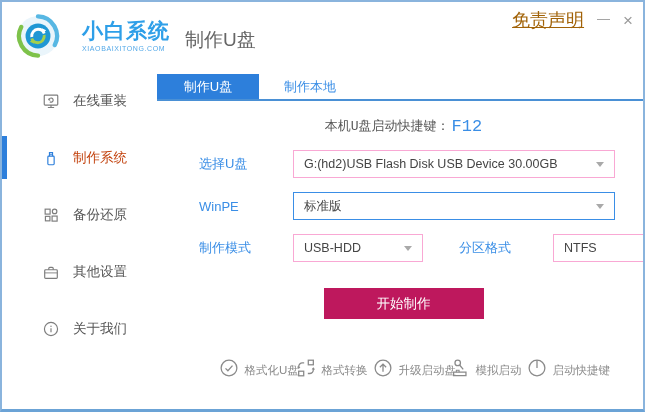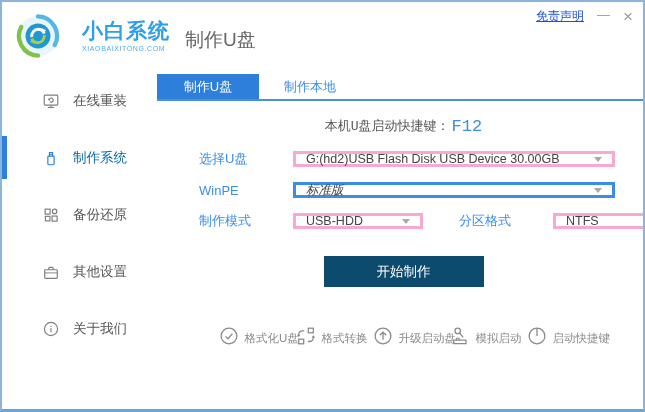--- a/index.html
+++ b/index.html
@@ -4,61 +4,61 @@
 <style>
   * { margin:0; padding:0; box-sizing:border-box; }
   body { background:#f2f2f2; font-family:"Liberation Sans", sans-serif; }
   .window {
     width:645px; height:412px; background:#fff; position:relative;
     border:2px solid #8ab4dd; border-bottom:3px solid #6ba3d6;
     overflow:hidden;
   }
   
   .titlebar { position:absolute; top:6px; right:10px; display:flex; align-items:center; gap:13px; z-index:5; }
-  .disclaimer { font-size:12px; color:#1d4ed8; text-decoration:underline; cursor:pointer; }
+  .disclaimer { font-size:18px; color:#a16207; text-decoration:underline; cursor:pointer; }
   .win-btn { color:#9a9a9a; cursor:pointer; line-height:1; }
   .min-btn { font-size:13px; margin-top:-4px; }
   .close-btn { font-size:17px; }
   
   .header { height:68px; display:flex; align-items:center; padding-left:13px; }
   .logo-icon { width:46px; height:46px; flex-shrink:0; }
   .logo-text { margin-left:21px; }
   .logo-name { font-size:21px; font-weight:bold; color:#2e9fe8; letter-spacing:1px; line-height:1.05; }
   .logo-domain { font-size:7px; color:#54a9e8; letter-spacing:0.6px; margin-top:2px; }
   .page-title { font-size:19px; color:#666; margin-left:15px; margin-top:8px; }
   
   .content { display:flex; height:339px; }
   .sidebar { width:140px; flex-shrink:0; padding-top:2px; }
   .side-item { height:57px; display:flex; align-items:center; padding-left:40px; position:relative; color:#555; font-size:13.5px; cursor:pointer; }
   .side-item .s-icon { width:18px; height:18px; margin-right:13px; display:flex; }
   .side-item svg { width:18px; height:18px; stroke:#7d7d7d; fill:none; stroke-width:1.3; }
-  .side-item.active { color:#0369a1; }
+  .side-item.active { color:#c2410c; }
   .side-item.active svg { stroke:#2d7fdb; }
   .side-item.active::before { content:""; position:absolute; left:0; top:7px; bottom:7px; width:5px; background:#2d7fdb; }
   .main { flex:1; padding-right:8px; }
   
   .tabs { display:flex; margin-left:15px; margin-top:4px; border-bottom:2px solid #4a90d5; }
   .tab { width:102px; height:25px; display:flex; align-items:center; justify-content:center; font-size:13px; cursor:pointer; }
   .tab.active { background:#2d7fdb; color:#fff; }
   .tab.inactive { color:#3a8ee6; }
   
   .hotkey { text-align:center; margin-top:16px; color:#555; font-size:13px;font-family:Liberation Mono, monospace; }
   .hotkey .hot-value { color:#3a8ee6; font-size:17px; margin-left:2px; vertical-align:-1px; }
   
   .row { display:flex; align-items:center; margin-left:57px; margin-top:14px;gap:36px; }
   .f-label { width:58px; font-size:13px; color:#3a8ee6; flex-shrink:0; }
   .f-label2 { width:58px; font-size:13px; color:#3a8ee6; flex-shrink:0; }
-  .select { height:16px; border:3px solid #f9a8d4; background:#fff; display:flex; align-items:center; justify-content:space-between; padding:0 10px; font-size:12.5px; color:#444; cursor:pointer; }
+  .select { height:28px; border:1px solid #f9a8d4; background:#fff; display:flex; align-items:center; justify-content:space-between; padding:0 10px; font-size:12.5px; color:#444; cursor:pointer; }
   .select .caret { width:0; height:0; border-left:4px solid transparent; border-right:4px solid transparent; border-top:5px solid #a9a9a9; }
   .sel-usb { width:322px; }
-  .sel-winpe { width:322px; border-color:#3a8ee6;font-style:italic; }
+  .sel-winpe { width:322px; border-color:#3a8ee6; }
   .sel-mode { width:130px; }
   .sel-part { width:112px; }
   
-  .start-button { display:block; margin:26px auto 0; width:160px; height:31px; background:#0c4a6e; color:#fff; border:none; font-size:13.5px; cursor:pointer; font-family:"Liberation Sans", sans-serif; }
+  .start-button { display:block; margin:26px auto 0; width:160px; height:31px; background:#be185d; color:#fff; border:none; font-size:13.5px; cursor:pointer; font-family:"Liberation Sans", sans-serif; }
   
   .tools { display:flex; justify-content:center; margin-top:38px; gap:13px; }
   .tool { width:64px; display:flex; flex-direction:row; align-items:center; gap:5px; cursor:pointer; }
   .tool svg { width:22px; height:22px; stroke:#8a8a8a; fill:none; stroke-width:1.4; }
   .tool-label { font-size:11.5px; color:#8a8a8a; white-space:nowrap; }
 </style>
 </head>
 <body>
 
 <div class="window">

